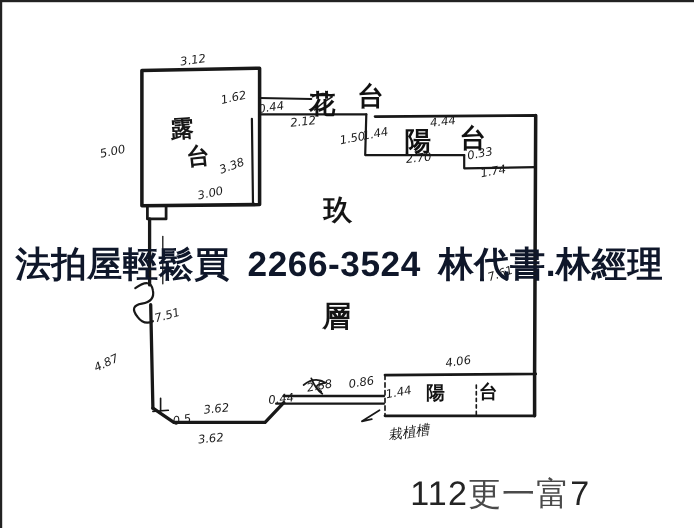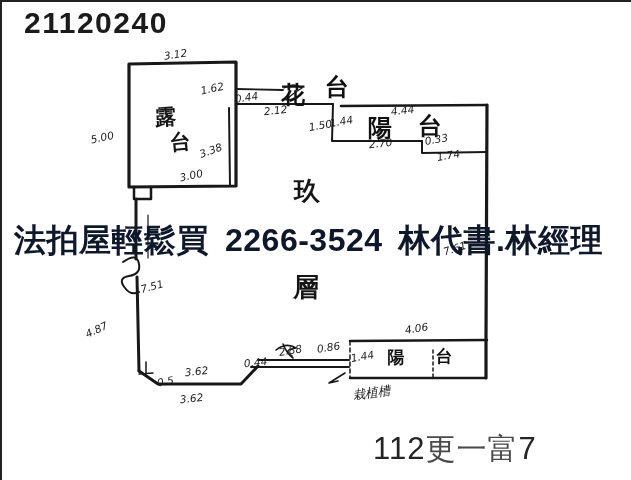--- a/index.html
+++ b/index.html
@@ -28,21 +28,20 @@
   .hand-sm{font:italic 12.5px "DejaVu Sans",sans-serif;fill:#1b1b1b;text-anchor:middle;}
 </style>
 </head>
 <body>
 
 <div id="stage">
 
   <div class="edge-top"></div>
   <div class="edge-left"></div>
 
-  <div class="doc-id">21120240</div>
 
   <svg width="631" height="480" viewBox="0 0 631 480">
 
     <path d="M129,64 L236,62 L236,186 L129,187 Z" stroke-width="3.2"></path>
     <path d="M134,187 L134,199 L151,199 L151,187" stroke-width="2.5"></path>
     <path d="M229,108 L230,186" stroke-width="2"></path>
 
     <path d="M236,89 L283,90" stroke-width="1.8"></path>
     <path d="M236,104 L333,104" stroke-width="2"></path>
     <path d="M333,104 L332,141 L422,141" stroke-width="2"></path>

